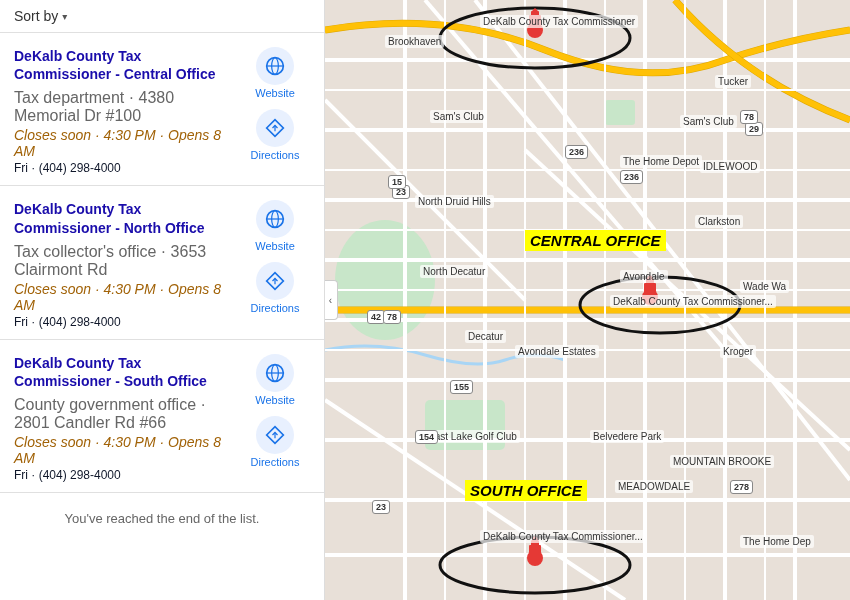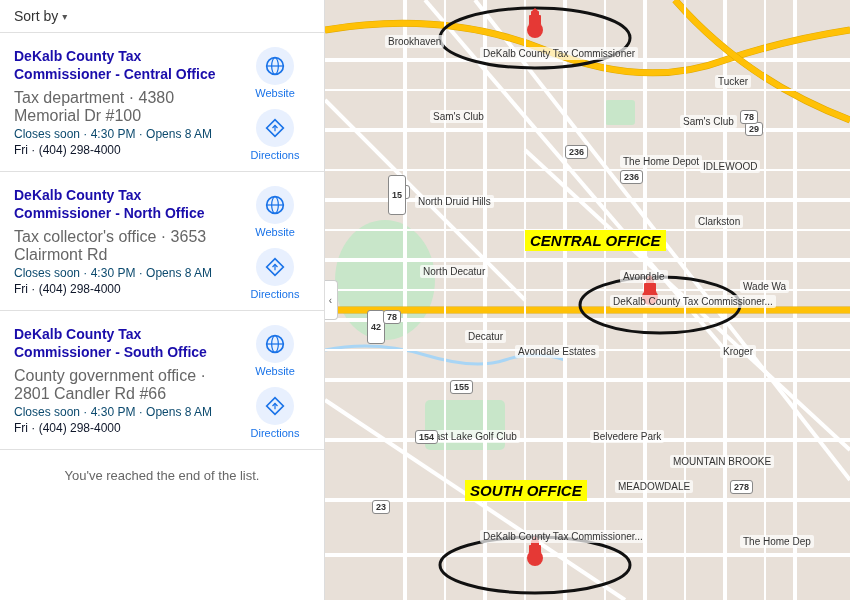--- a/index.html
+++ b/index.html
@@ -68,21 +68,21 @@
       align-items: center;
       justify-content: center;
     }
     .action-circle svg { width: 20px; height: 20px; }
     .action-label {
       font-size: 11px;
       color: #1a73e8;
       text-align: center;
     }
     .listing-type { font-size: 16px; color: #666; margin-bottom: 2px; }
-    .listing-hours { font-size: 12px; color: #0c4a6e; margin-bottom: 2px; }
+    .listing-hours { font-size: 14px; color: #a16207; margin-bottom: 2px; font-style: italic; }
     .listing-phone { font-size: 12px; color: #0f172a; }
 
     .end-label {
       text-align: center;
       font-size: 13px;
       color: #666;
       padding: 18px 10px;
     }
 
     
@@ -378,36 +378,36 @@
       <div class="map-place" style="top: 280px; left: 415px;">Wade Wa</div>
       <div class="map-place" style="top: 345px; left: 190px;">Avondale
 Estates</div>
       <div class="map-place" style="top: 345px; left: 395px;">Kroger</div>
       <div class="map-place" style="top: 430px; left: 100px;">East Lake Golf Club</div>
       <div class="map-place" style="top: 430px; left: 265px;">Belvedere Park</div>
       <div class="map-place" style="top: 455px; left: 345px;">MOUNTAIN
 BROOKE</div>
       <div class="map-place" style="top: 480px; left: 290px;">MEADOWDALE</div>
       <div class="map-place" style="top: 535px; left: 415px;">The Home Dep</div>
-      <div class="map-place" style="top: 15px; left: 155px; margin-top: 32px;">DeKalb County
+      <div class="map-place" style="top: 15px; left: 155px;">DeKalb County
 Tax Commissioner</div>
       <div class="map-place" style="top: 295px; left: 285px;">DeKalb County
 Tax Commissioner...</div>
       <div class="map-place" style="top: 530px; left: 155px;">DeKalb County
 Tax Commissioner...</div>
     </div>
 
   <div id="highway-badges">
       <div style="position: absolute; top: 80px; left: 420px; background: rgb(255, 255, 255); border: 1px solid rgb(136, 136, 136); border-radius: 3px; font-size: 9px; padding: 1px 3px; color: rgb(51, 51, 51); font-weight: bold; margin-top: 42px;">29</div>
       <div style="position: absolute; top: 110px; left: 415px; background: rgb(255, 255, 255); border: 1px solid rgb(136, 136, 136); border-radius: 3px; font-size: 9px; padding: 1px 3px; color: rgb(51, 51, 51); font-weight: bold;">78</div>
       <div style="position: absolute; top: 145px; left: 240px; background: rgb(255, 255, 255); border: 1px solid rgb(136, 136, 136); border-radius: 3px; font-size: 9px; padding: 1px 3px; color: rgb(51, 51, 51); font-weight: bold;">236</div>
       <div style="position: absolute; top: 185px; left: 67px; background: rgb(255, 255, 255); border: 1px solid rgb(136, 136, 136); border-radius: 3px; font-size: 9px; padding: 1px 3px; color: rgb(51, 51, 51); font-weight: bold;">23</div>
       <div style="position: absolute; top: 170px; left: 295px; background: rgb(255, 255, 255); border: 1px solid rgb(136, 136, 136); border-radius: 3px; font-size: 9px; padding: 1px 3px; color: rgb(51, 51, 51); font-weight: bold;">236</div>
-      <div style="position: absolute; top: 175px; left: 63px; background: rgb(255, 255, 255); border: 1px solid rgb(136, 136, 136); border-radius: 3px; font-size: 9px; padding: 14px 3px; color: rgb(51, 51, 51); font-weight: bold;">15</div>
-      <div style="position: absolute; top: 310px; left: 42px; background: rgb(255, 255, 255); border: 1px solid rgb(136, 136, 136); border-radius: 3px; font-size: 9px; padding: 11px 3px; color: rgb(51, 51, 51); font-weight: bold; text-align: right;">42</div>
+      <div style="position: absolute; top: 175px; left: 63px; background: rgb(255, 255, 255); border: 1px solid rgb(136, 136, 136); border-radius: 3px; font-size: 9px; padding: 1px 3px; color: rgb(51, 51, 51); font-weight: bold;">15</div>
+      <div style="position: absolute; top: 310px; left: 42px; background: rgb(255, 255, 255); border: 1px solid rgb(136, 136, 136); border-radius: 3px; font-size: 9px; padding: 1px 3px; color: rgb(51, 51, 51); font-weight: bold; text-align: right;">42</div>
       <div style="position: absolute; top: 310px; left: 58px; background: rgb(255, 255, 255); border: 1px solid rgb(136, 136, 136); border-radius: 3px; font-size: 9px; padding: 1px 3px; color: rgb(51, 51, 51); font-weight: bold;">78</div>
       <div style="position: absolute; top: 380px; left: 125px; background: rgb(255, 255, 255); border: 1px solid rgb(136, 136, 136); border-radius: 3px; font-size: 9px; padding: 1px 3px; color: rgb(51, 51, 51); font-weight: bold;">155</div>
       <div style="position: absolute; top: 430px; left: 90px; background: rgb(255, 255, 255); border: 1px solid rgb(136, 136, 136); border-radius: 3px; font-size: 9px; padding: 1px 3px; color: rgb(51, 51, 51); font-weight: bold;">154</div>
       <div style="position: absolute; top: 500px; left: 47px; background: rgb(255, 255, 255); border: 1px solid rgb(136, 136, 136); border-radius: 3px; font-size: 9px; padding: 1px 3px; color: rgb(51, 51, 51); font-weight: bold;">23</div>
       <div style="position: absolute; top: 480px; left: 405px; background: rgb(255, 255, 255); border: 1px solid rgb(136, 136, 136); border-radius: 3px; font-size: 9px; padding: 1px 3px; color: rgb(51, 51, 51); font-weight: bold;">278</div>
     </div>
 
   <div class="map-label-central">CENTRAL OFFICE</div>
 
   <div class="map-label-south">SOUTH OFFICE</div>

